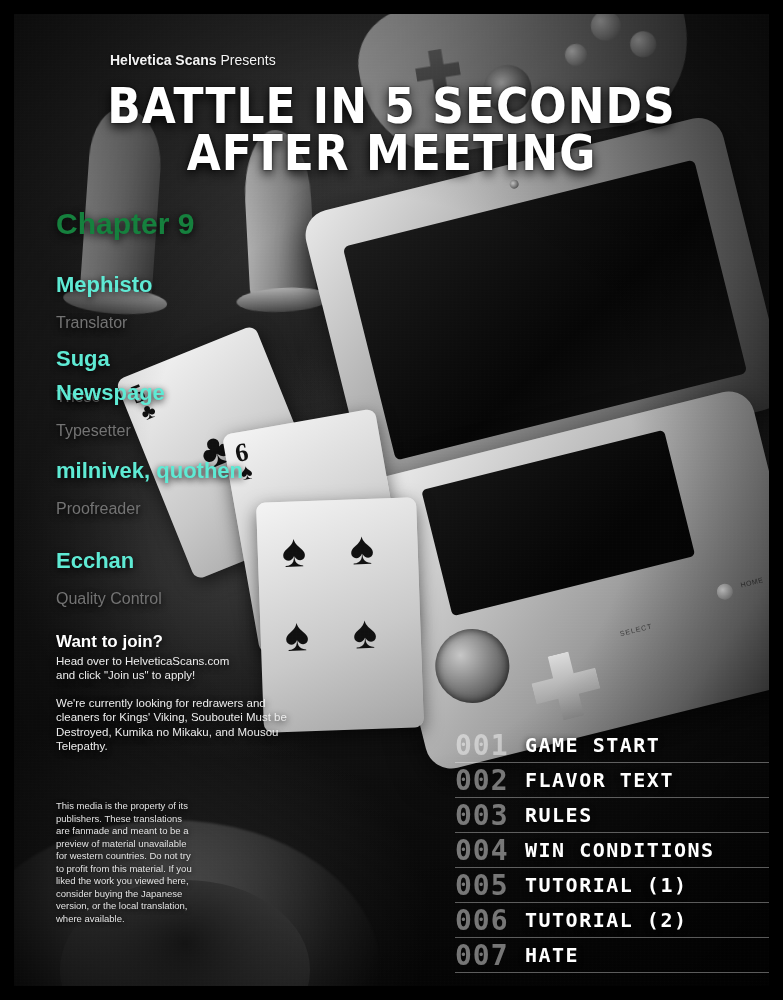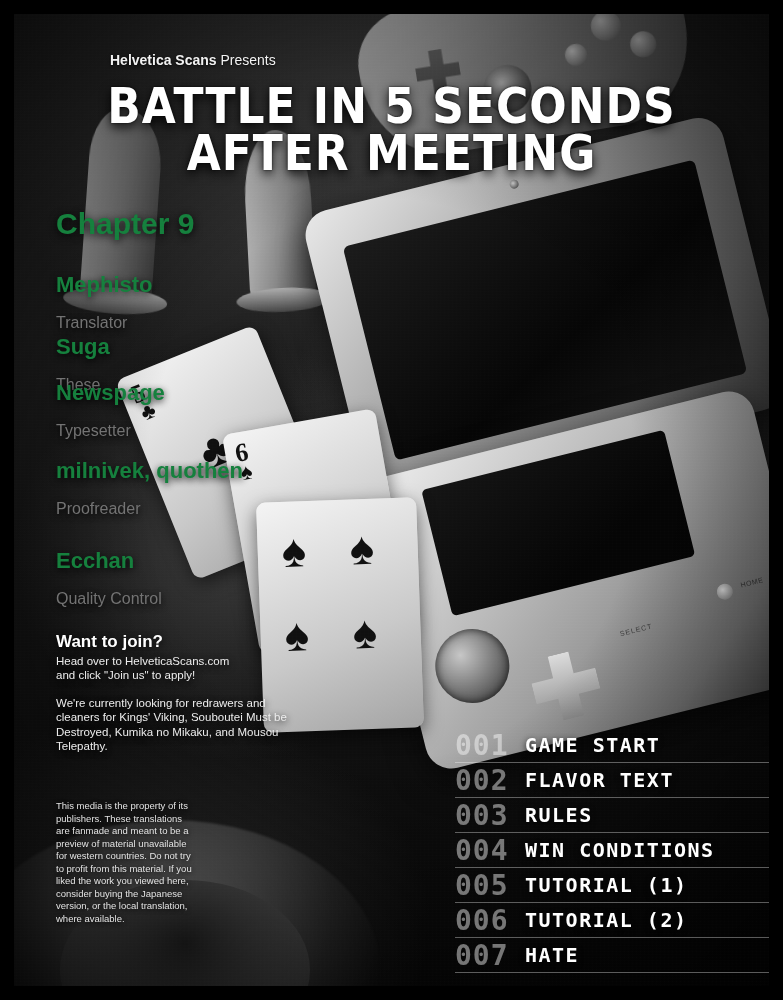--- a/index.html
+++ b/index.html
@@ -251,30 +251,30 @@
     font-size: 30px; font-weight: bold;
     color: #15803d;
     text-shadow: 0 2px 8px rgba(0,0,0,0.95);
   }
   .credit {
     position: absolute;
     left: 56px;
     text-shadow: 0 2px 7px rgba(0,0,0,0.95);
   }
   .credit .name {
-    font-size: 22px; font-weight: bold; color: #15803d;
+    font-size: 22px; font-weight: bold; color: #5eead4;
     line-height: 1.15;
   }
   .credit .role {
     font-size: 16px; color: #737373;
     line-height: 1.3;
     margin-top: 16px;
   }
   .c0 { top: 272px; }
-  .c1 { top: 334px; }
+  .c1 { top: 346px; }
   .c2 { top: 380px; }
   .c3 { top: 458px; }
   .c4 { top: 548px; }
 
   .join {
     position: absolute; left: 56px; top: 632px;
     width: 250px;
     text-shadow: 0 2px 7px rgba(0,0,0,0.95);
   }
   .join h3 {

